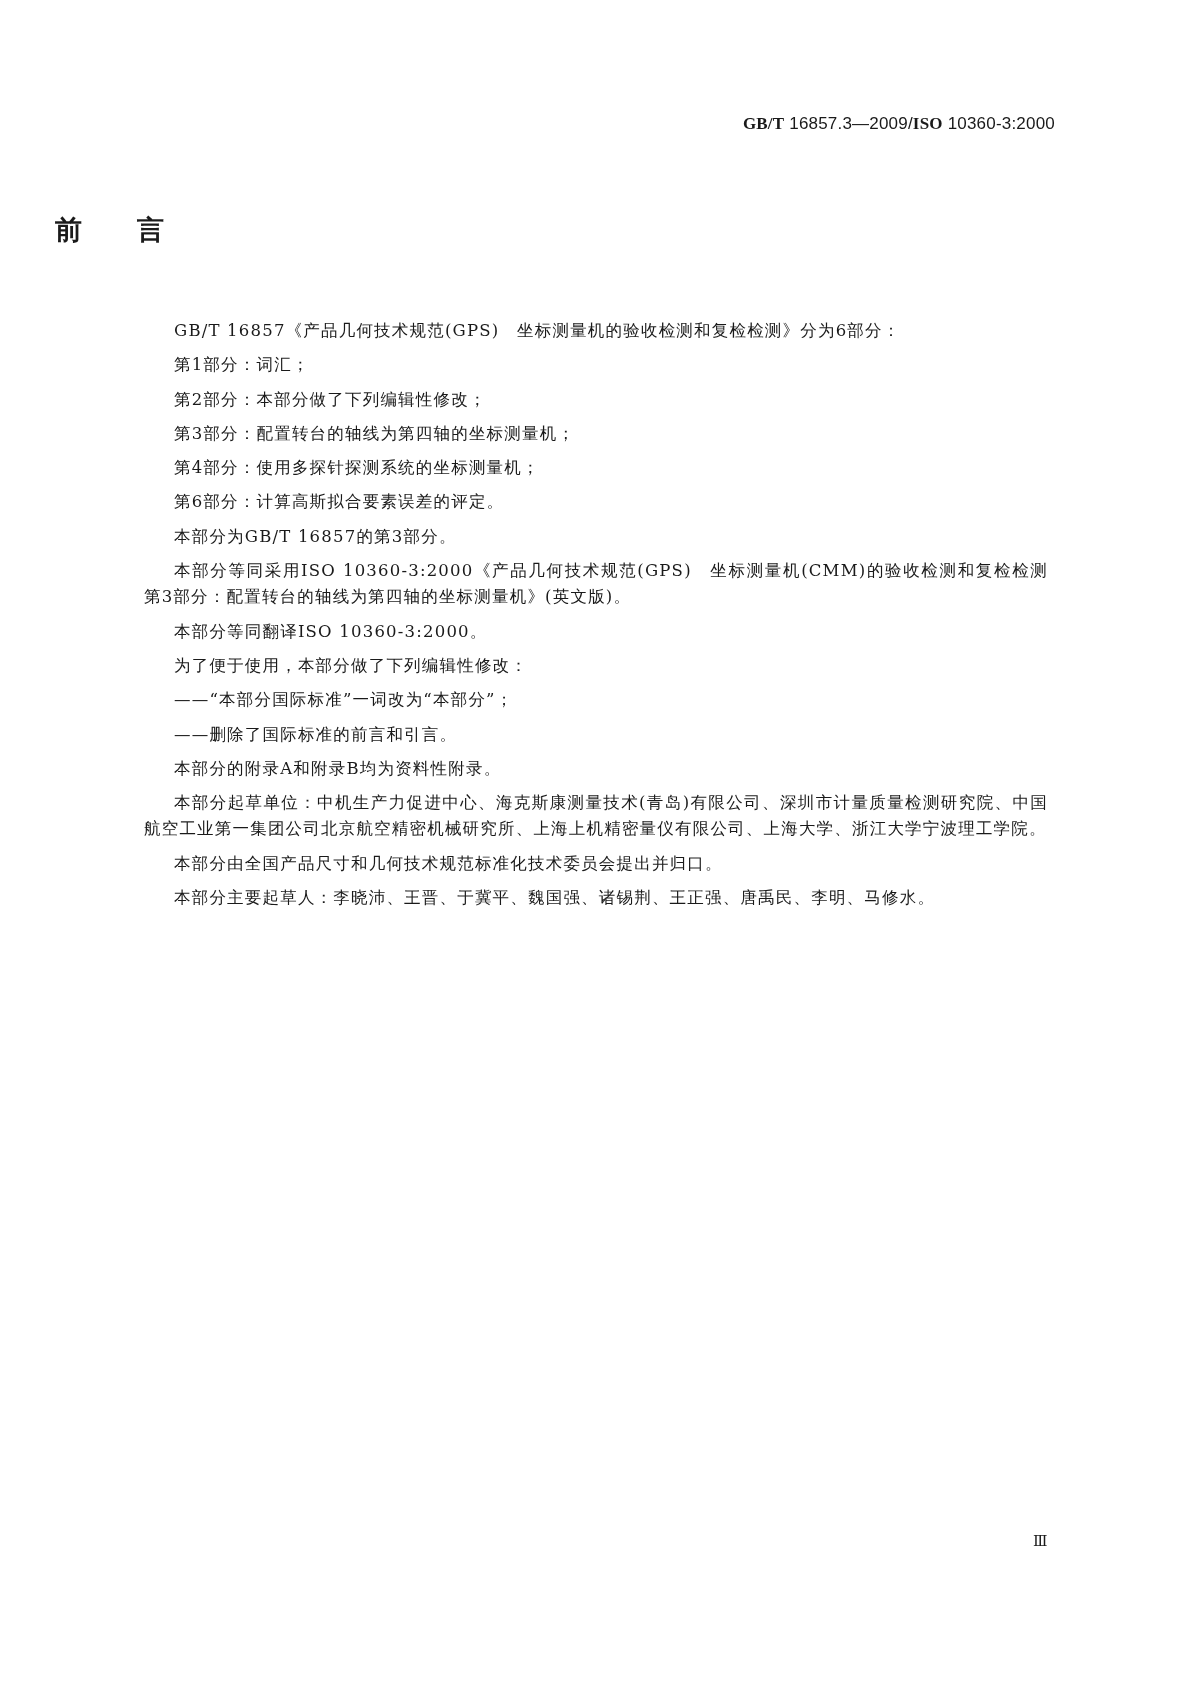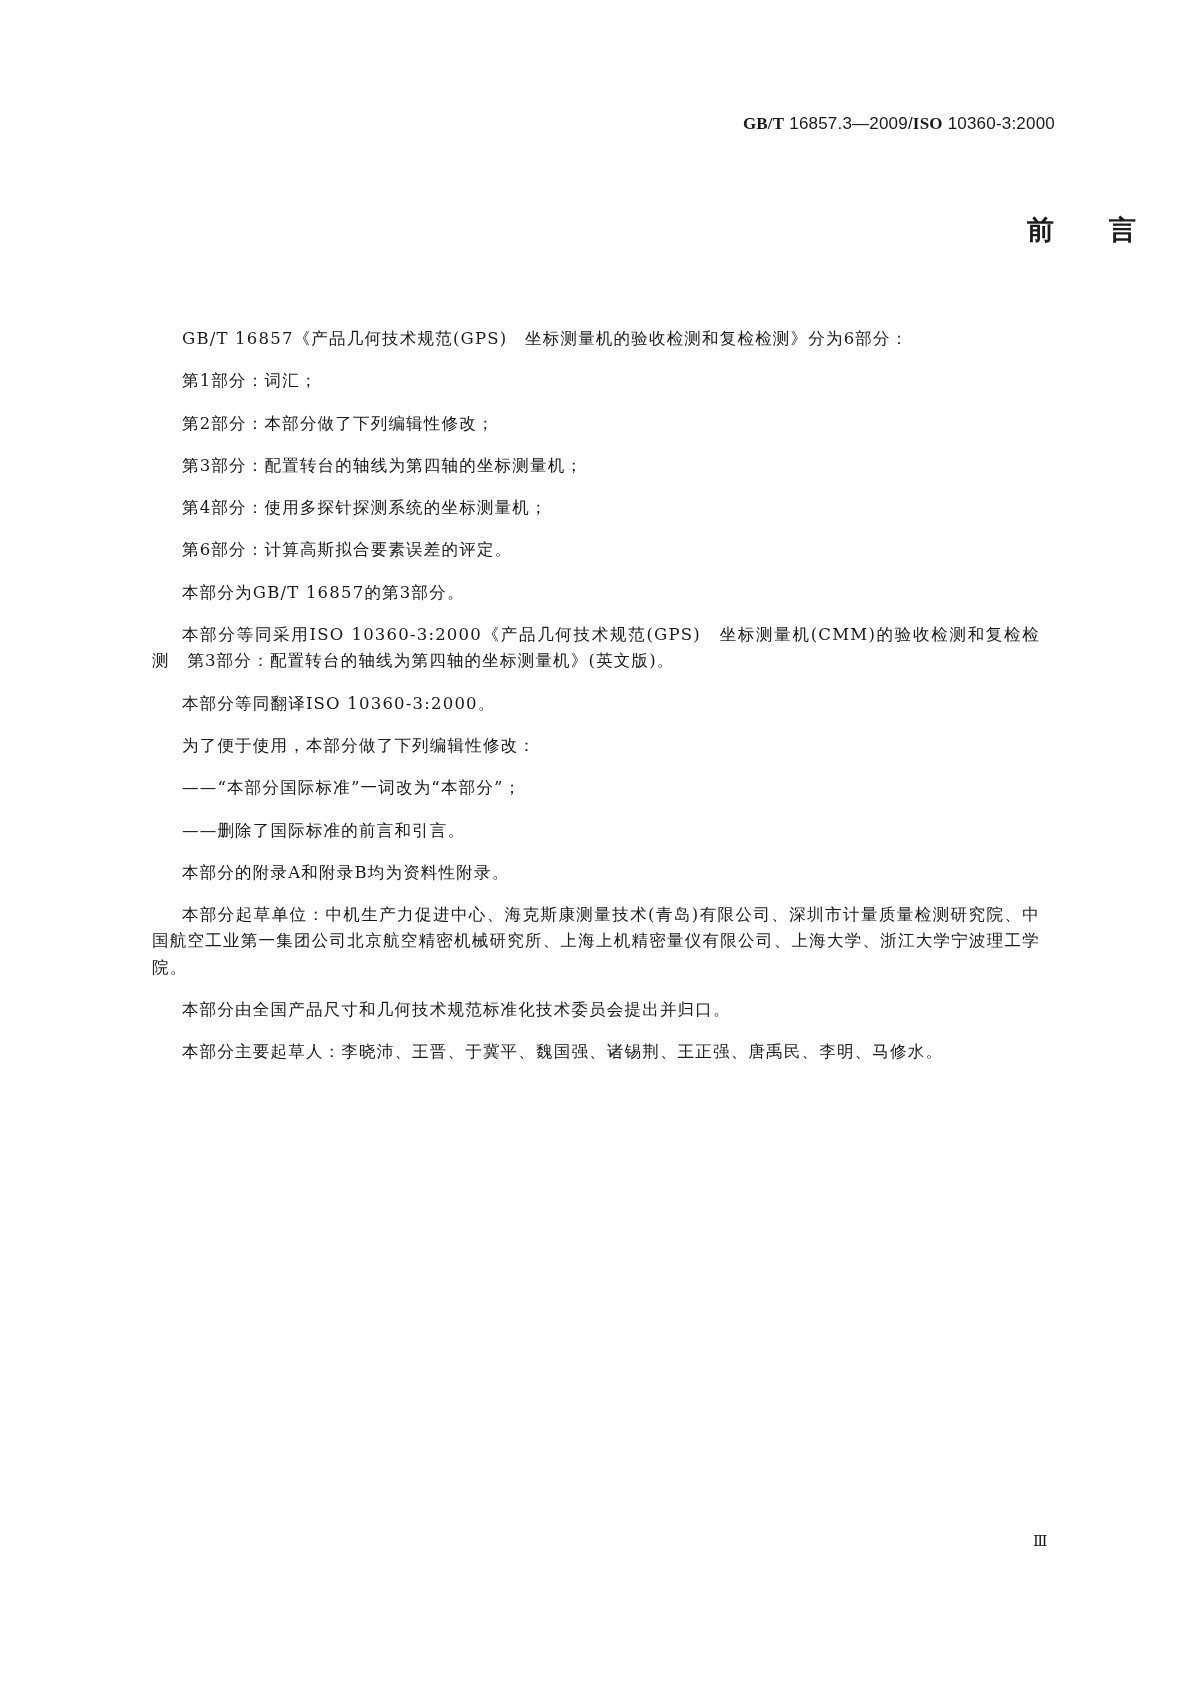--- a/index.html
+++ b/index.html
@@ -1,26 +1,26 @@
 <!DOCTYPE html>
 <html><head>
 <meta charset="utf-8">
 <style>
   html, body { margin: 0; padding: 0; background: #ffffff; }
   body { width: 1191px; height: 1684px; position: relative; overflow: hidden;
          font-family: "DejaVu Serif", "Liberation Serif", serif; color: #1a1a1a; }
   .header { position: absolute; top: 114px; right: 136px; font-size: 17px; letter-spacing: 0.2px;
             font-family: "Liberation Sans", "DejaVu Sans", sans-serif; }
   .header .bold { font-family: Liberation Serif, serif; font-weight: bold; }
-  .title { position: absolute; top: 212px; left: 0; width: 100%; text-align: right;
+  .title { position: absolute; top: 212px; left: 0; width: 100%; text-align: left;
            font-size: 27px; font-weight: bold; letter-spacing: 55px; text-indent: 55px;
            font-family: "DejaVu Sans", sans-serif; }
   .content { position: absolute; top: 310px; left: 136px; width: 920px; font-size: 16.5px;
              line-height: 26.3px; letter-spacing: 1.2px; }
-  .para { margin: 16px; text-indent: 30px; text-align: justify; text-align-last: left; }
+  .para { margin: 8px; text-indent: 30px; text-align: justify; text-align-last: left; }
   .pagenum { position: absolute; top: 1532px; left: 1033px; font-size: 15px;
              font-family: "DejaVu Serif", serif; }
 </style>
 </head>
 <body>
 
 <div class="header">
   <span class="bold">GB/T</span><span> 16857.3—2009/</span><span class="bold">ISO</span><span> 10360-3:2000</span>
 </div>
 

